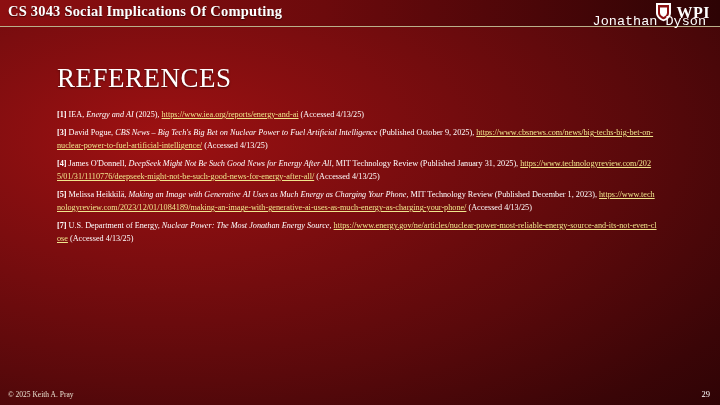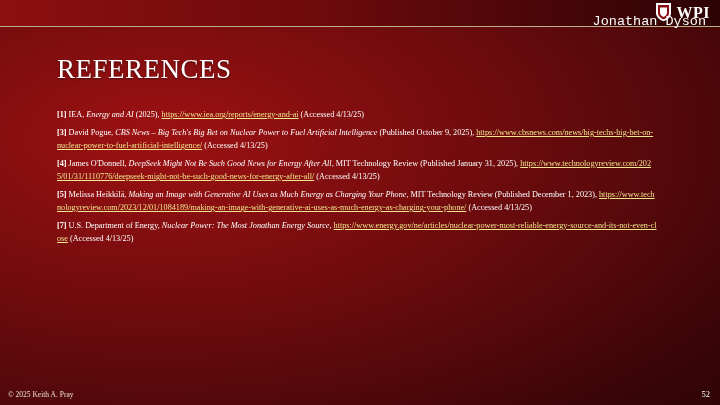--- a/index.html
+++ b/index.html
@@ -69,21 +69,21 @@
     top: 14px;
     color: #ffffff;
     font-size: 13.5px;
     font-family: Liberation Mono, monospace;
     white-space: nowrap;
   }
   
   .heading {
     position: absolute;
     left: 57px;
-    top: 54px;
+    top: 63px;
     color: #ffffff;
     font-size: 27px;
     letter-spacing: 0.5px;
     font-family: "Liberation Serif", serif;
     text-shadow: 0 1px 2px rgba(0,0,0,0.5);
   }
   
   .refs {
     position: absolute;
     left: 57px;
@@ -123,20 +123,21 @@
     font-size: 8.5px;
     font-family: "Liberation Serif", serif;
   }
 </style>
 </head>
 <body>
 
 <div class="slide">
 
   <div class="title-bar">
+    <div class="title-bar-text">CS 3043 Social Implications Of Computing</div>
     <div class="wpi-logo">
       <span class="wpi-shield">
         <svg width="17" height="20" viewBox="0 0 17 20">
           <path d="M1 1 H16 V11 C16 15.5 11.5 18.3 8.5 19.3 C5.5 18.3 1 15.5 1 11 Z" fill="#ffffff"></path>
           <path d="M3 3 H14 V11 C14 14.3 10.8 16.5 8.5 17.3 C6.2 16.5 3 14.3 3 11 Z" fill="#8d0f11"></path>
           <path d="M5 5.5 H12 V10.8 C12 13 10 14.4 8.5 15 C7 14.4 5 13 5 10.8 Z" fill="#ffffff"></path>
         </svg>
       </span>
       <span class="wpi-text">WPI</span>
     </div>
@@ -148,15 +149,15 @@
 
   <div class="refs">
       <div class="ref"><span class="num">[1]</span><span> IEA, </span><span class="ital">Energy and AI</span><span> (2025), </span><a class="link" href="#">https://www.iea.org/reports/energy-and-ai</a><span> (Accessed 4/13/25)</span></div>
       <div class="ref"><span class="num">[3]</span><span> David Pogue, </span><span class="ital">CBS News – Big Tech's Big Bet on Nuclear Power to Fuel Artificial Intelligence</span><span> (Published October 9, 2025), </span><a class="link" href="#">https://www.cbsnews.com/news/big-techs-big-bet-on-nuclear-power-to-fuel-artificial-intelligence/</a><span> (Accessed 4/13/25)</span></div>
       <div class="ref"><span class="num">[4]</span><span> James O'Donnell, </span><span class="ital">DeepSeek Might Not Be Such Good News for Energy After All</span><span>, MIT Technology Review (Published January 31, 2025), </span><a class="link" href="#">https://www.technologyreview.com/2025/01/31/1110776/deepseek-might-not-be-such-good-news-for-energy-after-all/</a><span> (Accessed 4/13/25)</span></div>
       <div class="ref"><span class="num">[5]</span><span> Melissa Heikkilä, </span><span class="ital">Making an Image with Generative AI Uses as Much Energy as Charging Your Phone</span><span>, MIT Technology Review (Published December 1, 2023), </span><a class="link" href="#">https://www.technologyreview.com/2023/12/01/1084189/making-an-image-with-generative-ai-uses-as-much-energy-as-charging-your-phone/</a><span> (Accessed 4/13/25)</span></div>
       <div class="ref"><span class="num">[7]</span><span> U.S. Department of Energy, </span><span class="ital">Nuclear Power: The Most Jonathan Energy Source</span><span>, </span><a class="link" href="#">https://www.energy.gov/ne/articles/nuclear-power-most-reliable-energy-source-and-its-not-even-close</a><span> (Accessed 4/13/25)</span></div>
     </div>
 
   <div class="footer-left">© 2025 Keith A. Pray</div>
-  <div class="footer-right">52</div>
+  <div class="footer-right">29</div>
 
 </div>
 
 </body></html>

